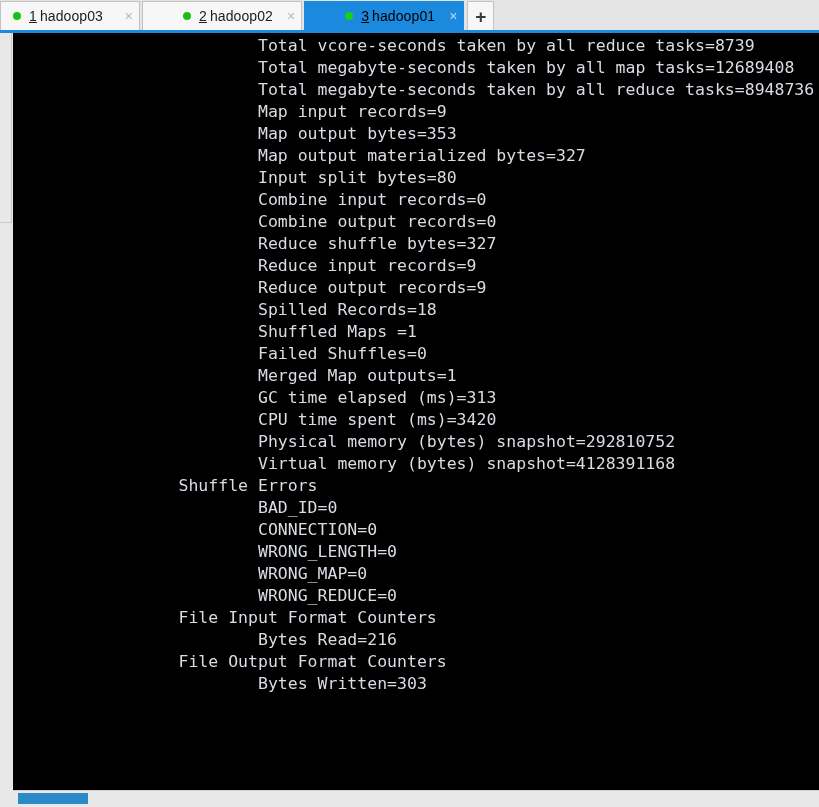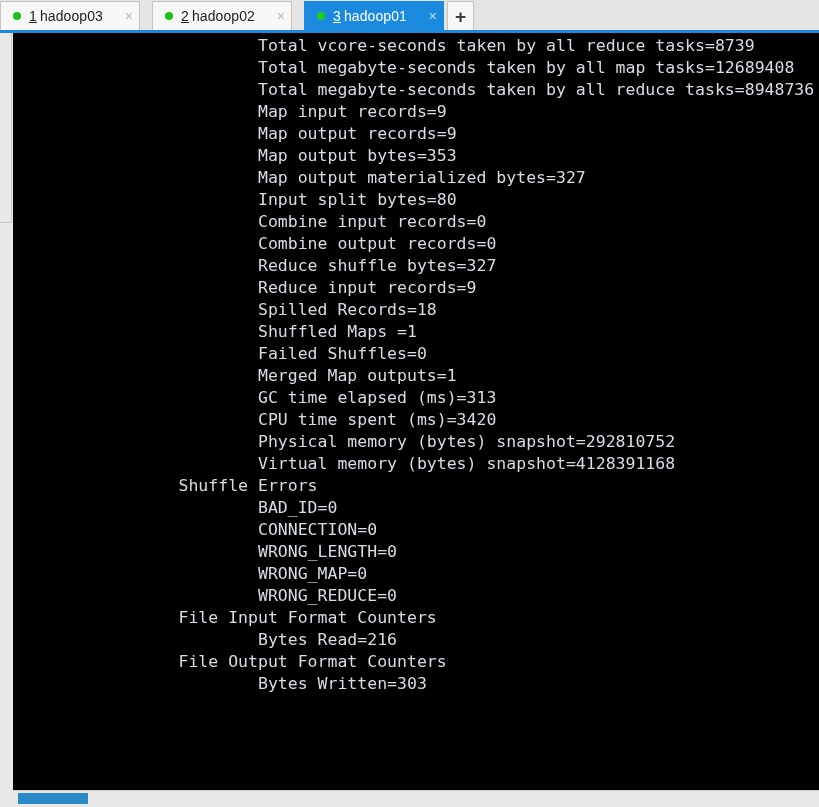--- a/index.html
+++ b/index.html
@@ -44,40 +44,40 @@
     align-items: center;
     padding: 0 6px 0 12px;
     margin-top: 1px;
     border: 1px solid #c3c3c3;
     border-bottom: none;
     background: #f7f7f7;
     cursor: default;
     user-select: none;
     min-width: 140px;
   }
-  .tab + .tab { margin-left: 12px; }
+  .tab + .tab { margin-left: 2px; padding-left: 40px; }
   .tab.active {
     background: #1b8ade;
     border-color: #1b8ade;
   }
   .tab-dot {
     width: 8px; height: 8px;
     border-radius: 50%;
     background: #17c117;
     margin-right: 8px;
     flex: 0 0 auto;
   }
   .tab.active .tab-dot { background: #18d018; }
   .tab-label {
     font-size: 14px;
     color: #1d1d1d;
     white-space: nowrap;
     letter-spacing: 0.1px;
   }
-  .tab.active .tab-label { color: #ffffff; }
+  .tab.active .tab-label { color: #000000; }
   .tab-num {
     text-decoration: underline;
     margin-right: 3px;
   }
   .tab-close {
     margin-left: auto;
     padding-left: 14px;
     font-size: 14px;
     line-height: 1;
     color: #b6b6b6;
@@ -221,28 +221,28 @@
   <div class="left-gutter">
     <div class="gutter-pane"></div>
   </div>
 
   <div class="terminal">
     <div class="term-lines" id="term-lines">
         <div class="term-line">                Total vcore-seconds taken by all reduce tasks=8739</div>
         <div class="term-line">                Total megabyte-seconds taken by all map tasks=12689408</div>
         <div class="term-line">                Total megabyte-seconds taken by all reduce tasks=8948736</div>
         <div class="term-line">                Map input records=9</div>
-        <div class="term-line">                Map output records=9</div>
         <div class="term-line">                Map output bytes=353</div>
         <div class="term-line">                Map output materialized bytes=327</div>
         <div class="term-line">                Input split bytes=80</div>
         <div class="term-line">                Combine input records=0</div>
         <div class="term-line">                Combine output records=0</div>
         <div class="term-line">                Reduce shuffle bytes=327</div>
         <div class="term-line">                Reduce input records=9</div>
+        <div class="term-line">                Reduce output records=9</div>
         <div class="term-line">                Spilled Records=18</div>
         <div class="term-line">                Shuffled Maps =1</div>
         <div class="term-line">                Failed Shuffles=0</div>
         <div class="term-line">                Merged Map outputs=1</div>
         <div class="term-line">                GC time elapsed (ms)=313</div>
         <div class="term-line">                CPU time spent (ms)=3420</div>
         <div class="term-line">                Physical memory (bytes) snapshot=292810752</div>
         <div class="term-line">                Virtual memory (bytes) snapshot=4128391168</div>
         <div class="term-line">        Shuffle Errors</div>
         <div class="term-line">                BAD_ID=0</div>

